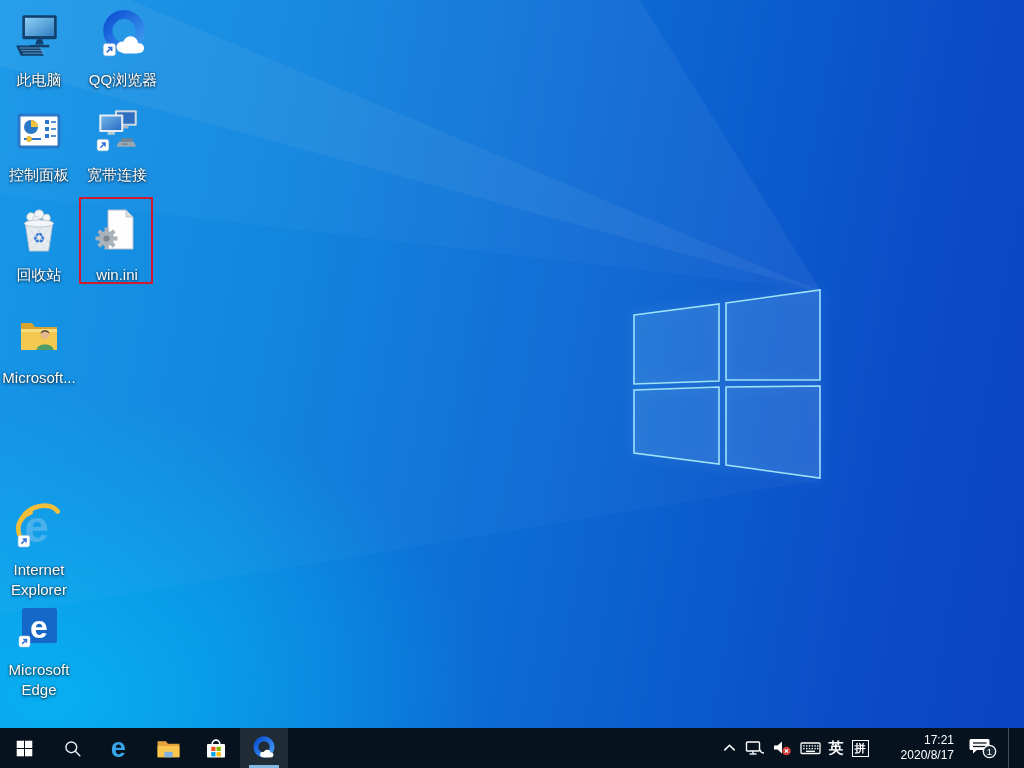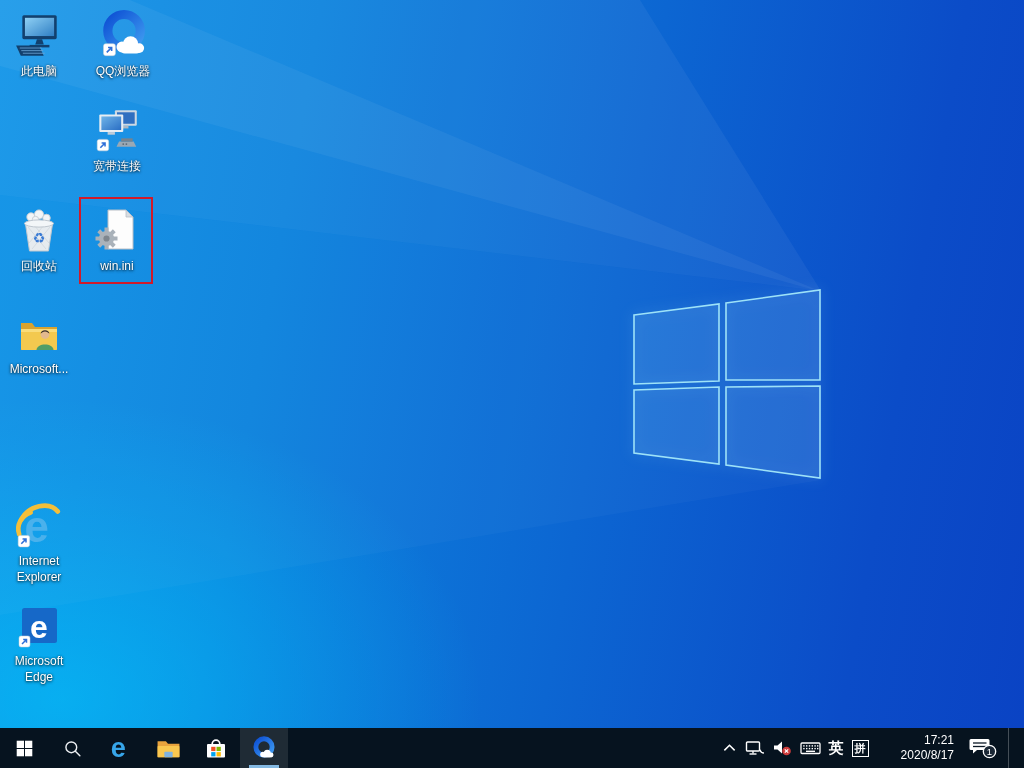--- a/index.html
+++ b/index.html
@@ -16,21 +16,21 @@
   .beam { position:absolute; left:0; top:0; width:1024px; height:728px; pointer-events:none; }
   .beam.b1 { clip-path:polygon(0px 0px, 640px 0px, 821px 291px, 0px 195px); background:rgba(255,255,255,0.05); }
   .beam.b2 { clip-path:polygon(0px 0px, 130px 0px, 822px 292px, 0px 66px);  background:rgba(255,255,255,0.05); }
   .beam.b3 { clip-path:polygon(0px 195px, 821px 291px, 821px 480px, 0px 615px); background:rgba(255,255,255,0.028); }
   .win-logo { position:absolute; left:600px; top:270px; filter:drop-shadow(0 0 7px rgba(170,240,255,0.35)); }
 
   
   .cell { position:absolute; width:78px; text-align:center; cursor:default; }
   .cell .icn { height:52px; display:flex; align-items:flex-end; justify-content:center; }
   .cell .lbl {
-    margin-top:4px; font-size:12px; line-height:1.3; color:#fff;
+    margin-top:10px; font-size:15px; line-height:1.3; color:#fff;
     text-shadow:0 1px 3px rgba(0,0,0,.75), 0 0 2px rgba(0,0,0,.5);
     word-break:break-word;
   }
   .sel-box { position:absolute; left:1px; top:-6px; width:74px; height:87px; border:2px solid #d11a2a; pointer-events:none; }
 
   
   .taskbar {
     position:absolute; left:0; top:728px; width:1024px; height:40px;
     background:#06131f; display:flex; align-items:stretch; color:#fff;
   }
@@ -75,20 +75,42 @@
       <rect x="10.5" y="7.5" width="28" height="17.5" fill="url(#scr1)"></rect>
       <path d="M22,28 h5 l1.6,5 h-8.2 Z" fill="#12406e"></path>
       <rect x="15" y="33.5" width="19" height="2.4" fill="#12406e"></rect>
       <path d="M2,34 L24,34 L28.5,44 L6.5,44 Z" fill="#12406e"></path>
       <path d="M5.5,36.5 h21 M7,39 h21 M8.5,41.5 h21" stroke="#6ea6d6" stroke-width="0.8" fill="none"></path>
     </svg>
       </div>
     <div class="lbl">此电脑</div>
   </div>
 
+  <div class="cell" style="left:0;top:103px">
+    <div class="icn">
+        <svg width="48" height="48" viewBox="0 0 48 48">
+      <rect x="4" y="8" width="40" height="32" rx="2" fill="#fff" stroke="#2a78c8" stroke-width="3"></rect>
+      <circle cx="16" cy="20" r="7" fill="#2a78c8"></circle>
+      <path d="M16,20 L16,13 A7,7 0 0 1 23,20 Z" fill="#f5c33b"></path>
+      <line x1="9" y1="32" x2="26" y2="32" stroke="#2a78c8" stroke-width="2"></line>
+      <circle cx="14" cy="32" r="2.6" fill="#f5c33b" stroke="#caa22a" stroke-width="0.6"></circle>
+      <g fill="#2a78c8">
+            <rect x="30" y="13" width="4" height="4"></rect>
+            <rect x="30" y="20" width="4" height="4"></rect>
+            <rect x="30" y="27" width="4" height="4"></rect>
+          </g>
+      <g stroke="#2a78c8" stroke-width="1.6">
+            <line x1="36" y1="15" x2="41" y2="15"></line>
+            <line x1="36" y1="22" x2="41" y2="22"></line>
+            <line x1="36" y1="29" x2="41" y2="29"></line>
+          </g>
+    </svg>
+      </div>
+    <div class="lbl">控制面板</div>
+  </div>
 
   <div class="cell" style="left:0;top:203px">
     <div class="icn">
         <svg width="48" height="48" viewBox="0 0 48 48">
       <g fill="#f2f5f7" stroke="#c5ccd3" stroke-width="0.9">
         <circle cx="16" cy="10" r="4.2"></circle>
             <circle cx="24" cy="7.5" r="4.6"></circle>
             <circle cx="31.5" cy="11" r="3.8"></circle>
             <circle cx="20.5" cy="12.5" r="3.2"></circle>
       </g>

